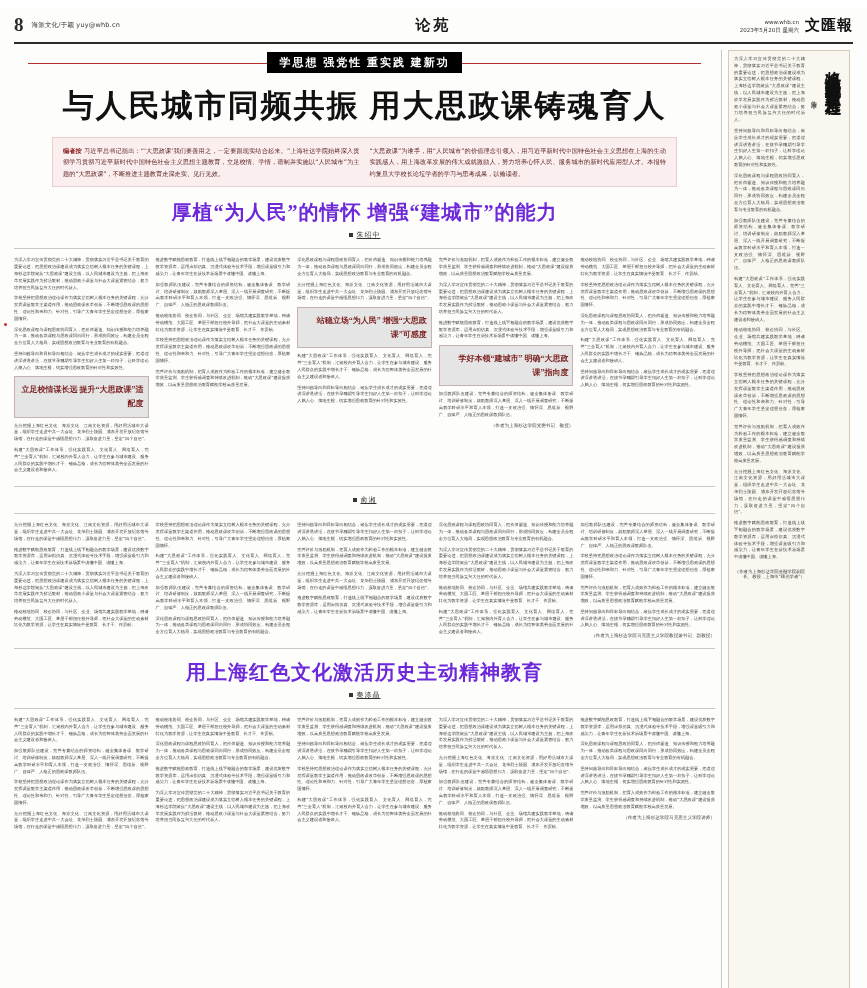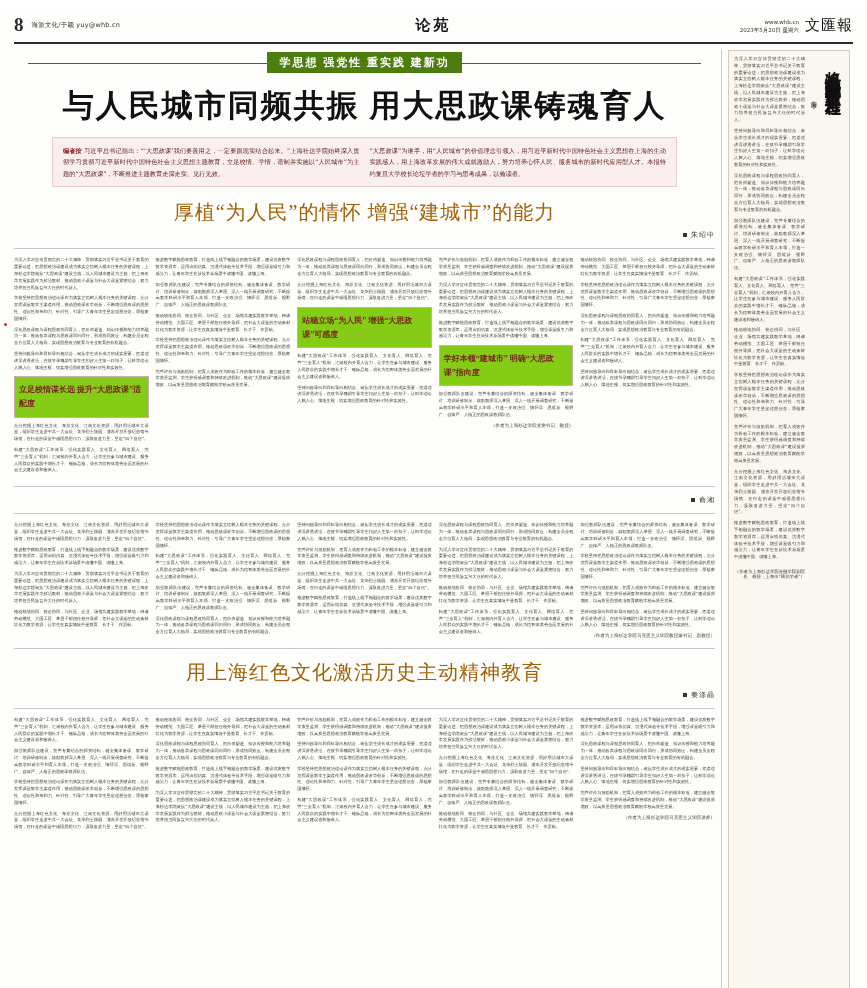--- a/index.html
+++ b/index.html
@@ -62,21 +62,21 @@
   .mh-right-text {
     text-align: right;
     font-size: 5.5px;
     line-height: 1.5;
     color: #333;
     white-space: nowrap;
   }
   .mh-right-text .url { font-size: 5.5px; }
   .paper-logo {
     font-size: 15px;
-    font-weight: normal;
+    font-weight: bold;
     letter-spacing: 1px;
     font-family: "Liberation Serif", serif;
     color: #111;
   }
 
   
   .body-wrap {
     position: relative;
     margin: 6px 14px 0 14px;
     display: flex;
@@ -104,21 +104,21 @@
   }
   .banner-rule {
     position: absolute;
     top: 50%;
     left: 14px; right: 14px;
     height: 1px;
     background: #b03030;
   }
   .banner-box {
     position: relative;
-    background: #4d7c0f;
+    background: #000000;
     color: #fff;
     font-size: 11px;
     font-weight: bold;
     letter-spacing: 2px;
     padding: 3px 12px;
     font-family: "Liberation Serif", serif;
   }
 
   .headline {
     text-align: center;
@@ -143,32 +143,33 @@
     color: #5a2020;
     text-align: justify;
   }
   .editor-note .col { flex: 1; }
   .editor-note b { color: #8a1c1c; }
 
   
   .art-title {
     text-align: center;
     font-size: 20px;
-    font-weight: normal;
+    font-weight: bold;
     letter-spacing: 1px;
     font-family: "Liberation Serif", serif;
     margin: 10px 0 4px 0;
-    color: #a16207;
+    color: #6d28d9;
   }
   .byline {
-    text-align: right;
+    text-align: center;
     font-size: 7px;
     color: #333;
     margin-bottom: 6px;
     letter-spacing: 1px;
+    text-decoration: underline;
   }
   .byline .sq {
     display: inline-block;
     width: 4px; height: 4px;
     background: #333;
     margin-right: 4px;
     vertical-align: middle;
   }
   .hr-thin { border-top: 1px solid #c9c9c9; margin: 8px 0; }
 
@@ -186,22 +187,22 @@
     line-height: 1.62;
     text-align: justify;
     color: #3c3c3c;
     word-break: break-all;
     margin: 0 0 4px 0;
   }
 
   
   .callout {
     border: 1px solid #c8b0b0;
-    background: #84cc16;
-    text-align: left;
+    background: #e5e5e5;
+    text-align: right;
     font-size: 8px;
     font-weight: bold;
     line-height: 1.7;
     color: #7a1f1f;
     padding: 6px 4px;
     margin: 5px 0;
     font-family: "Liberation Serif", serif;
   }
   .sig {
     font-size: 4.6px;

